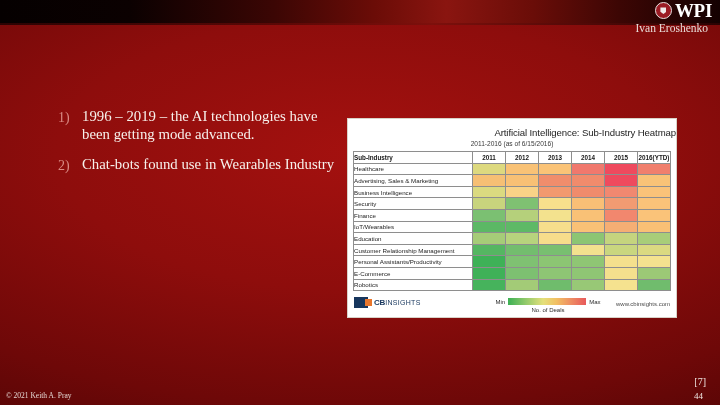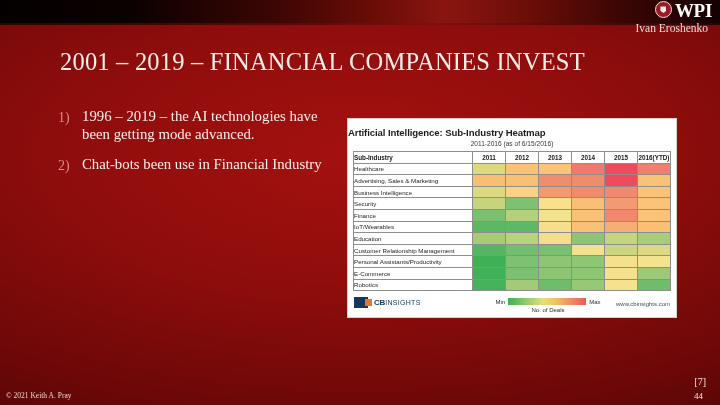--- a/index.html
+++ b/index.html
@@ -40,20 +40,21 @@
     left: 0; top: 23px;
     width: 720px; height: 2px;
     background: linear-gradient(90deg, #2a0303 0%, #5d0806 40%, #7d100c 60%, #2a0303 100%);
   }
 
   
   #wpi-logo {
     position: absolute;
     right: 8px; top: 1px;
     display: flex;
+    align-items: center;
     gap: 3px;
   }
   #wpi-seal {
     width: 17px; height: 17px;
     border-radius: 50%;
     background: #9b1b24;
     border: 1.6px solid #e9e2e2;
     position: relative;
     box-sizing: border-box;
   }
@@ -123,26 +124,27 @@
     position: absolute;
     left: 347px; top: 118px;
     width: 330px; height: 200px;
     background: #ffffff;
     border: 1px solid #d8d2c8;
     box-sizing: border-box;
     font-family: "Liberation Sans", sans-serif;
     overflow: hidden;
   }
   #pic-title {
-    text-align: left;
+    text-align: right;
     font-size: 9.6px;
-    font-weight: bold;
+    font-weight: normal;
     color: #1c1c1c;
     margin-top: 8px;
     letter-spacing: -0.1px;
+    padding-left: 25px;
   }
   #pic-subtitle {
     text-align: center;
     font-size: 6.6px;
     color: #3a3a3a;
     margin-top: 2px;
     margin-bottom: 4px;
   }
   #heat-table {
     border-collapse: collapse;
@@ -275,30 +277,29 @@
   <div id="header-bar"></div>
   <div id="header-underline"></div>
 
   <div id="wpi-logo">
     <span id="wpi-seal"></span>
     <span id="wpi-text">WPI</span>
   </div>
 
   <div id="presenter">Ivan Eroshenko</div>
 
-  <div id="slide-title">2001 – 2019 – FINANCIAL COMPANIES INVEST</div>
 
   <div id="bullets">
     <div class="bullet">
       <div class="bullet-num">1)</div>
       <div class="bullet-text">1996 – 2019 – the AI technologies have been getting mode advanced.</div>
     </div>
     <div class="bullet">
       <div class="bullet-num">2)</div>
-      <div class="bullet-text">Chat-bots been use in Financial Industry</div>
+      <div class="bullet-text">Chat-bots found use in Wearables Industry</div>
     </div>
   </div>
 
   <div id="picture">
     <div id="pic-title">Artificial Intelligence: Sub-Industry Heatmap</div>
     <div id="pic-subtitle">2011-2016 (as of 6/15/2016)</div>
 
     <table id="heat-table">
       <thead>
         <tr>

